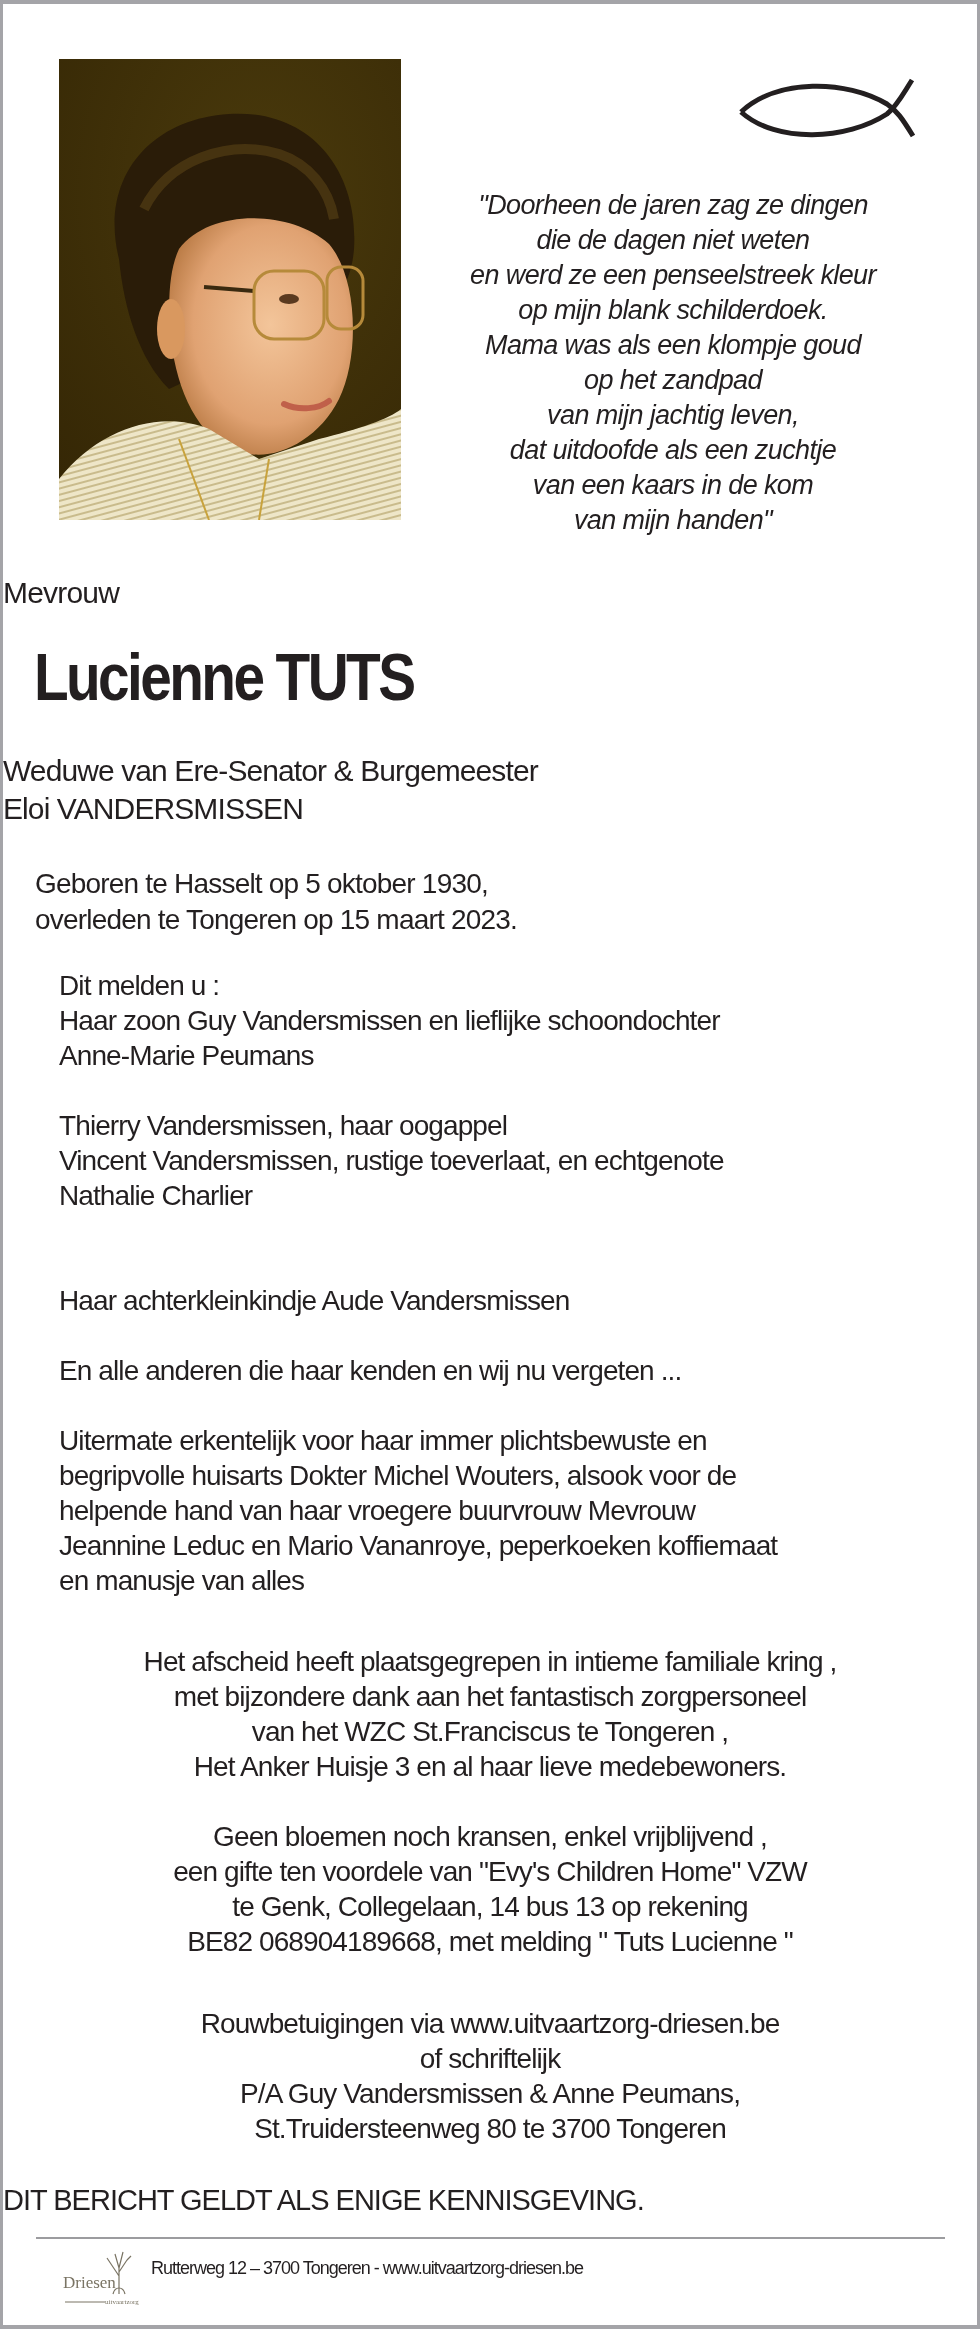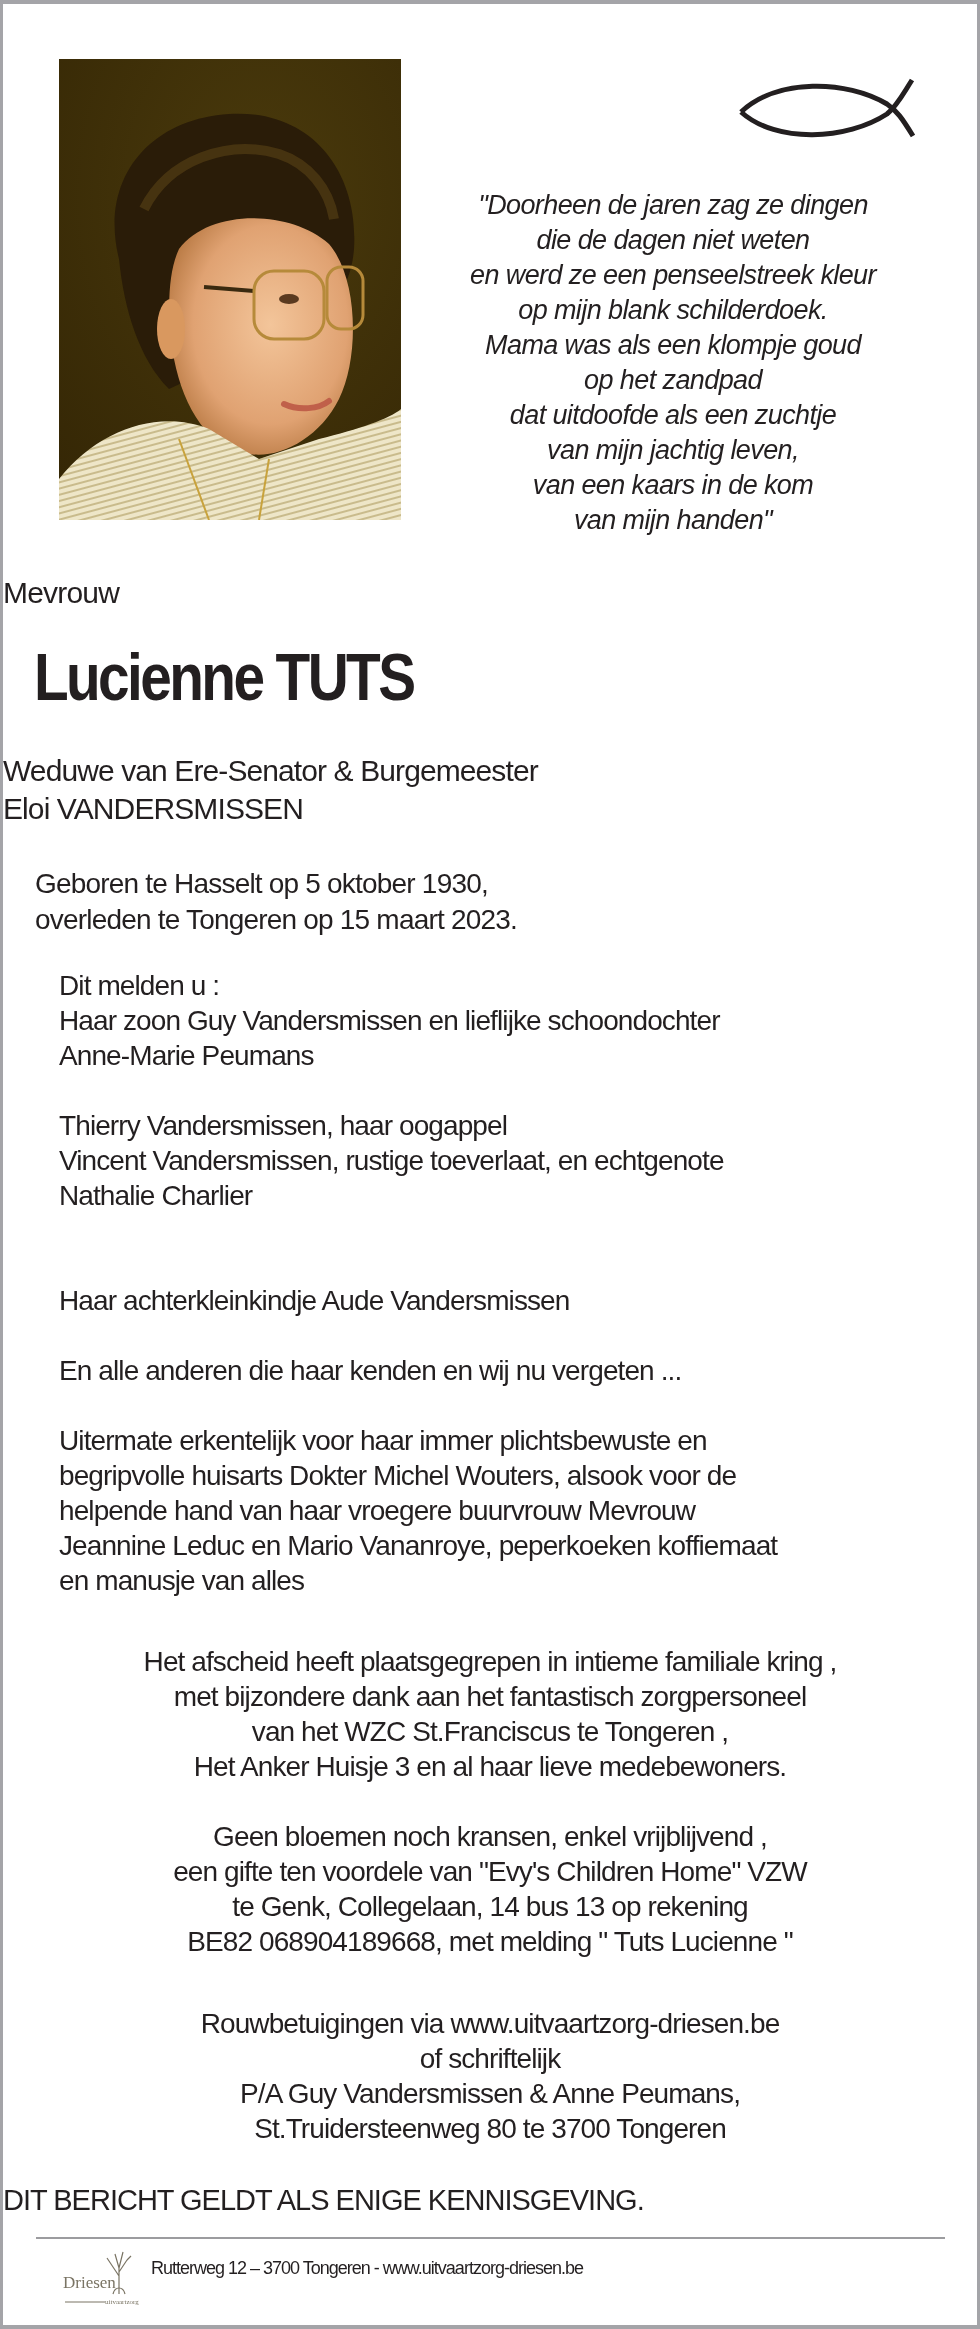--- a/index.html
+++ b/index.html
@@ -93,22 +93,22 @@
     <path d="M4 38 C40 70 110 66 150 40 C160 32 166 20 175 6" stroke="#231f20" stroke-width="5" fill="none"></path>
   </svg>
 
   <div class="poem">
     <div>"Doorheen de jaren zag ze dingen</div>
     <div>die de dagen niet weten</div>
     <div>en werd ze een penseelstreek kleur</div>
     <div>op mijn blank schilderdoek.</div>
     <div>Mama was als een klompje goud</div>
     <div>op het zandpad</div>
+    <div>van mijn jachtig leven,</div>
     <div>dat uitdoofde als een zuchtje</div>
-    <div>van mijn jachtig leven,</div>
     <div>van een kaars in de kom</div>
     <div>van mijn handen"</div>
   </div>
 
   <div class="center title-prefix">Mevrouw</div>
   <div class="center name">
     <span>Lucienne TUTS</span>
   </div>
   <div class="center widow">
     <div>Weduwe van Ere-Senator &amp; Burgemeester</div>

